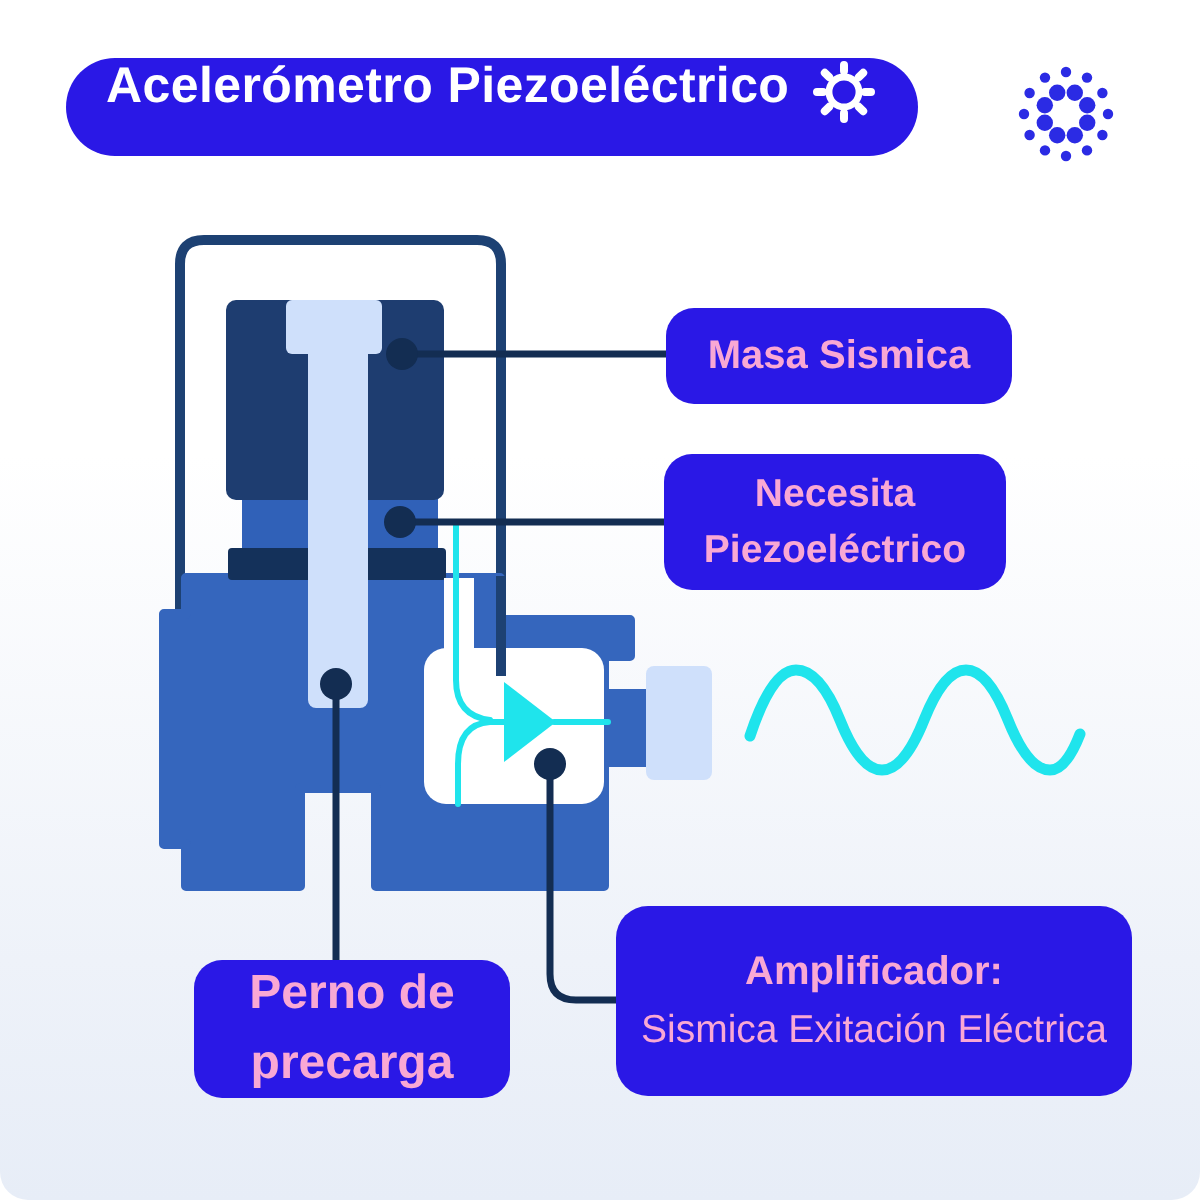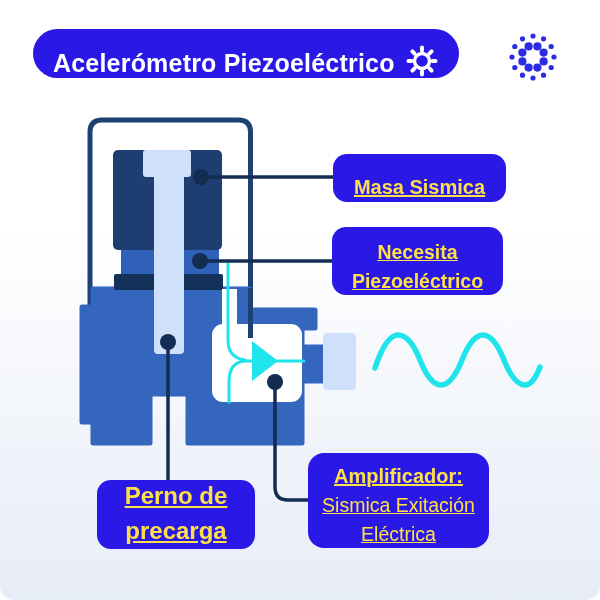--- a/index.html
+++ b/index.html
@@ -14,36 +14,36 @@
   .canvas{
     position:relative;
     width:600px;height:600px;
     overflow:hidden;
     border-radius:14px;
     background:linear-gradient(180deg,#ffffff 0%,#ffffff 38%,#eef2f9 80%,#e7edf7 100%);
     font-family:"Liberation Sans",sans-serif;
   }
   .title-pill{
     position:absolute;left:33px;top:29px;height:49px;
-    display:inline-flex;align-items:flex-end;gap:10px;
+    display:inline-flex;align-items:flex-start;gap:10px;
     background:var(--accent);border-radius:26px;
     padding:0 20px;color:#fff;
     font-size:25px;font-weight:700;letter-spacing:.2px;
     white-space:nowrap;
   }
   .diagram-svg{position:absolute;left:0;top:0;}
   .label{
-    position:absolute;background:var(--accent);color:#fde047;
-    display:flex;flex-direction:column;align-items:center;justify-content:flex-end;
-    text-align:center;border-radius:14px;font-weight:700;line-height:1.45;text-decoration:underline;
+    position:absolute;background:var(--accent);color:#f9a8d4;
+    display:flex;flex-direction:column;align-items:center;justify-content:center;
+    text-align:center;border-radius:14px;font-weight:700;line-height:1.45;
   }
   .label-masa{left:333px;top:154px;width:173px;height:48px;font-size:20px;}
   .label-material{left:332px;top:227px;width:171px;height:68px;font-size:19.5px;}
   .label-perno{left:97px;top:480px;width:158px;height:69px;font-size:24px;}
-  .label-amp{left:308px;top:453px;width:181px;height:95px;font-size:19.5px;border-radius:16px;}
+  .label-amp{left:308px;top:453px;width:258px;height:95px;font-size:19.5px;border-radius:16px;}
   .label-amp .amp-title{font-weight:700;font-size:20px;}
   .label-amp .amp-body{font-weight:500;}
 </style>
 </head>
 <body>
 
 <div class="canvas">
 
   <svg class="diagram-svg" width="600" height="600" viewBox="0 0 600 600">
 

